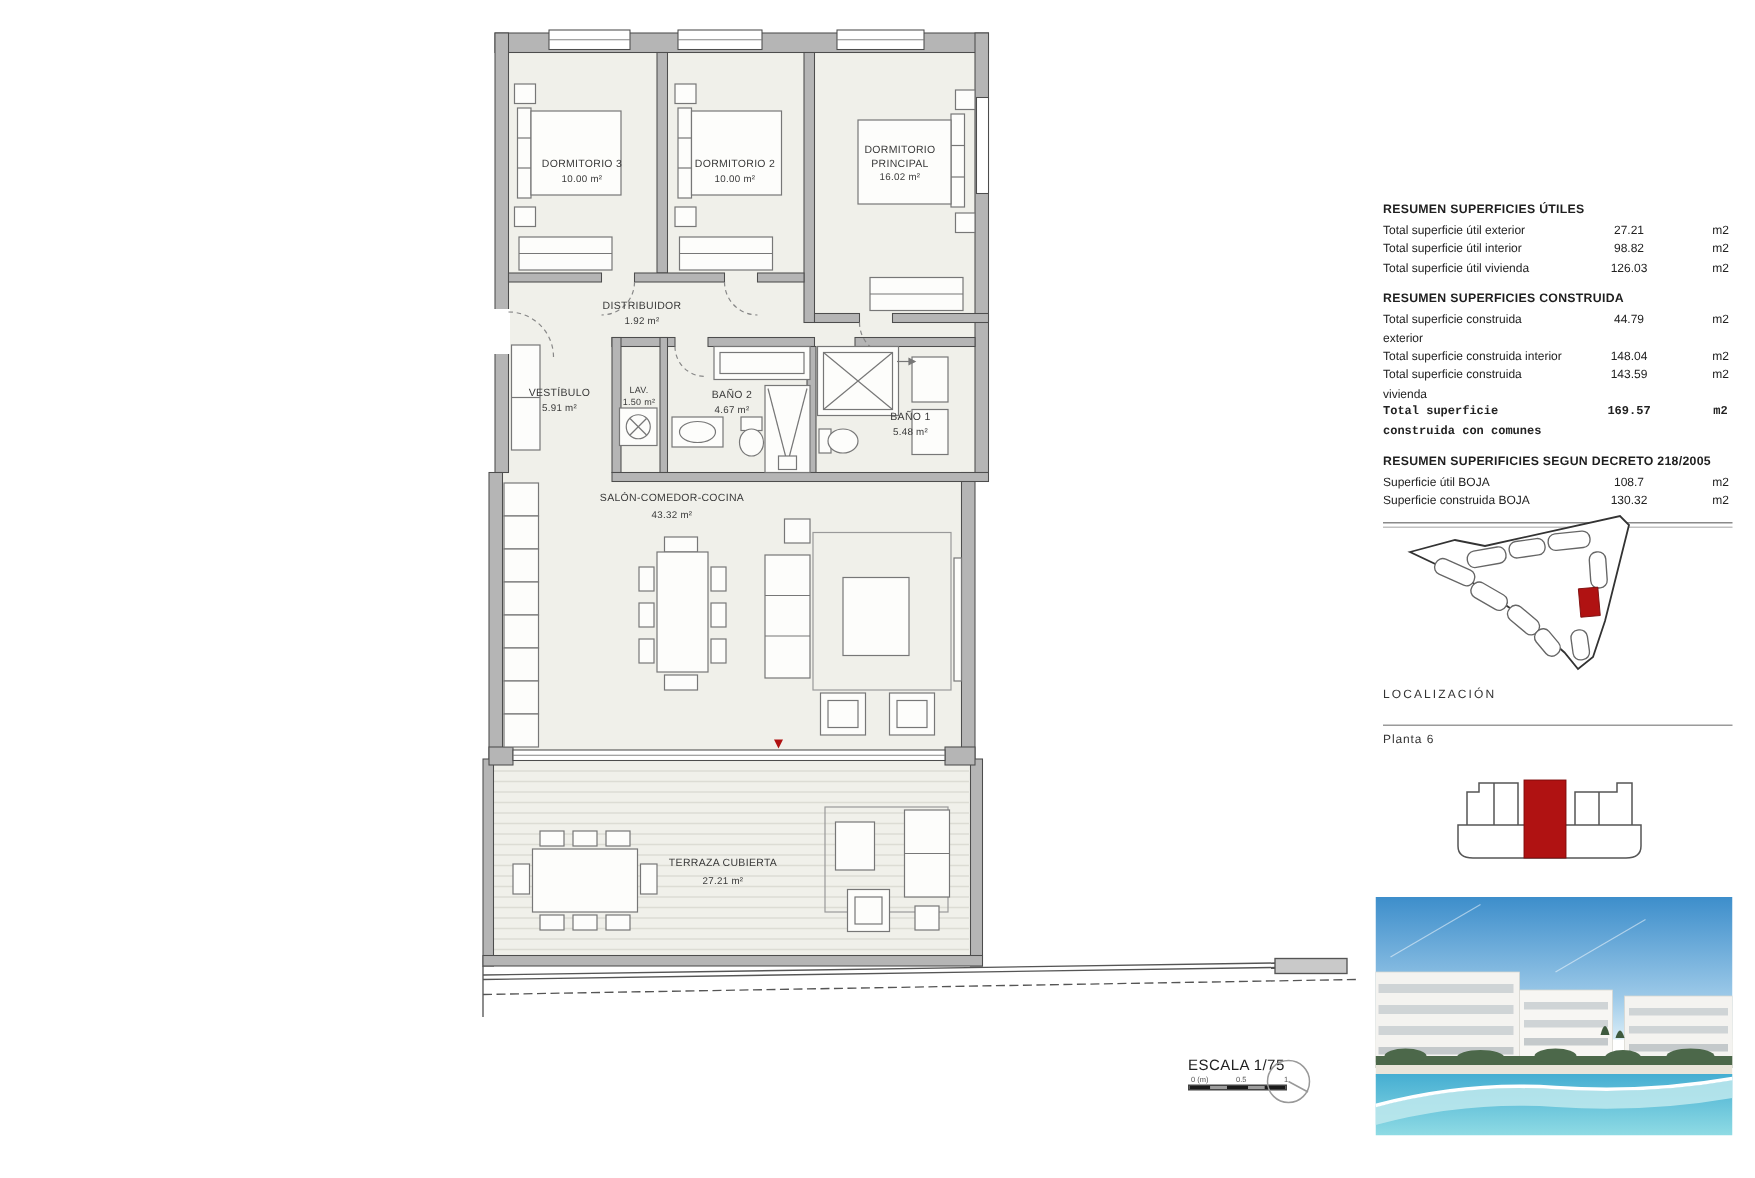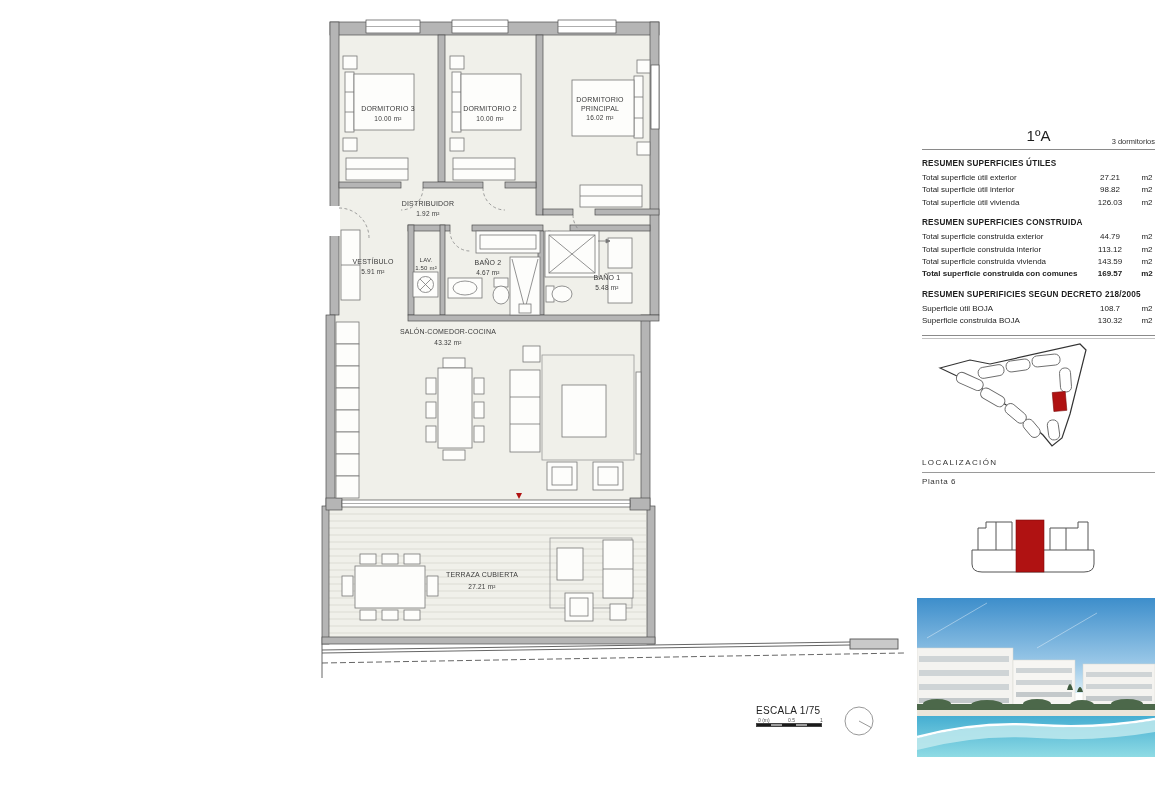--- a/index.html
+++ b/index.html
@@ -5,33 +5,33 @@
   * { margin:0; padding:0; box-sizing:border-box; }
   html,body { width:1170px; height:785px; background:#ffffff; font-family:"Liberation Sans", sans-serif; color:#2b2b2b; overflow:hidden; }
   .abs { position:absolute; }
 
   
   .panel { position:absolute; left:922px; top:126px; width:233px; }
   .panel-titlerow { position:relative; height:24px; border-bottom:1px solid #8a8a8a; }
   .unit-name { position:absolute; left:0; right:0; text-align:center; top:1px; font-size:15px; color:#1e1e1e; }
   .unit-bedrooms { position:absolute; right:0; bottom:3px; font-size:7.5px; color:#333; }
   .sec-header { font-weight:bold; font-size:8.2px; letter-spacing:.2px; margin:9px 0 4px 0; color:#1e1e1e; }
-  .row { display:flex; align-items:baseline; font-size:8px; line-height:12.4px; color:#222; }
+  .row { display:flex; align-items:baseline; font-size:8px; line-height:12.4px; color:#222;gap:24px; }
   .row .lbl { flex:1; }
   .row .val { min-width:40px; text-align:center; }
   .row .unit { width:16px; margin-left:9px; text-align:center; }
-  .row.bold { font-weight:bold; }
+  .row.bold { font-weight:bold;font-family:Liberation Mono, monospace; }
   .panel-bottomline { margin-top:7px; height:4px; border-top:1px solid #8a8a8a; border-bottom:1px solid #c2c2c2; }
 
   .loc-block { position:absolute; left:922px; top:458px; width:233px; }
-  .loc-title { font-size:8px; letter-spacing:1.4px; color:#333; padding-bottom:5px; border-bottom:1px solid #9a9a9a; }
+  .loc-title { font-size:8px; letter-spacing:1.4px; color:#333; padding-bottom:16px; border-bottom:1px solid #9a9a9a; }
   .loc-planta { font-size:8px; margin-top:4px; color:#333; letter-spacing:.6px; }
 
   
-  .scale-block { position:absolute; left:756px; top:705px; width:84px; }
+  .scale-block { position:absolute; left:792px; top:705px; width:84px; }
   .scale-label { font-size:10px; color:#222; letter-spacing:.3px; }
   .scale-ticks { position:relative; height:7px; font-size:5px; color:#555; }
   .scale-ticks .t0 { position:absolute; left:2px; top:1px; }
   .scale-ticks .t05 { position:absolute; left:32px; top:1px; }
   .scale-ticks .t1 { position:absolute; left:64px; top:1px; }
   .scale-bar { display:flex; width:66px; height:4px; border:0.5px solid #444; }
   .scale-bar i { display:block; height:100%; }
   .sb1 { width:14px; background:#1a1a1a; } .sb2 { width:12px; background:#9c9c9c; }
   .sb3 { width:14px; background:#1a1a1a; } .sb4 { width:12px; background:#9c9c9c; }
   .sb5 { width:14px; background:#1a1a1a; }
@@ -300,24 +300,20 @@
       <i class="sb5"></i>
   </div>
 </div>
 
 <svg class="abs" style="left:840px; top:702px;" width="40" height="40" viewBox="0 0 40 40">
   <circle cx="19" cy="19" r="14" fill="none" stroke="#999" stroke-width="1"></circle>
   <line x1="19" y1="19" x2="32" y2="26" stroke="#999" stroke-width="1"></line>
 </svg>
 
 <div class="panel">
-  <div class="panel-titlerow">
-    <div class="unit-name">1ºA</div>
-    <div class="unit-bedrooms">3 dormitorios</div>
-  </div>
 
   <div class="sec-header">RESUMEN SUPERFICIES ÚTILES</div>
   <div class="row">
     <span class="lbl">Total superficie útil exterior</span>
     <span class="val">27.21</span>
     <span class="unit">m2</span>
   </div>
   <div class="row">
     <span class="lbl">Total superficie útil interior</span>
     <span class="val">98.82</span>
@@ -330,21 +326,21 @@
   </div>
 
   <div class="sec-header">RESUMEN SUPERFICIES CONSTRUIDA</div>
   <div class="row">
     <span class="lbl">Total superficie construida exterior</span>
     <span class="val">44.79</span>
     <span class="unit">m2</span>
   </div>
   <div class="row">
     <span class="lbl">Total superficie construida interior</span>
-    <span class="val">113.12</span>
+    <span class="val">148.04</span>
     <span class="unit">m2</span>
   </div>
   <div class="row">
     <span class="lbl">Total superficie construida vivienda</span>
     <span class="val">143.59</span>
     <span class="unit">m2</span>
   </div>
   <div class="row bold">
     <span class="lbl">Total superficie construida con comunes</span>
     <span class="val">169.57</span>

